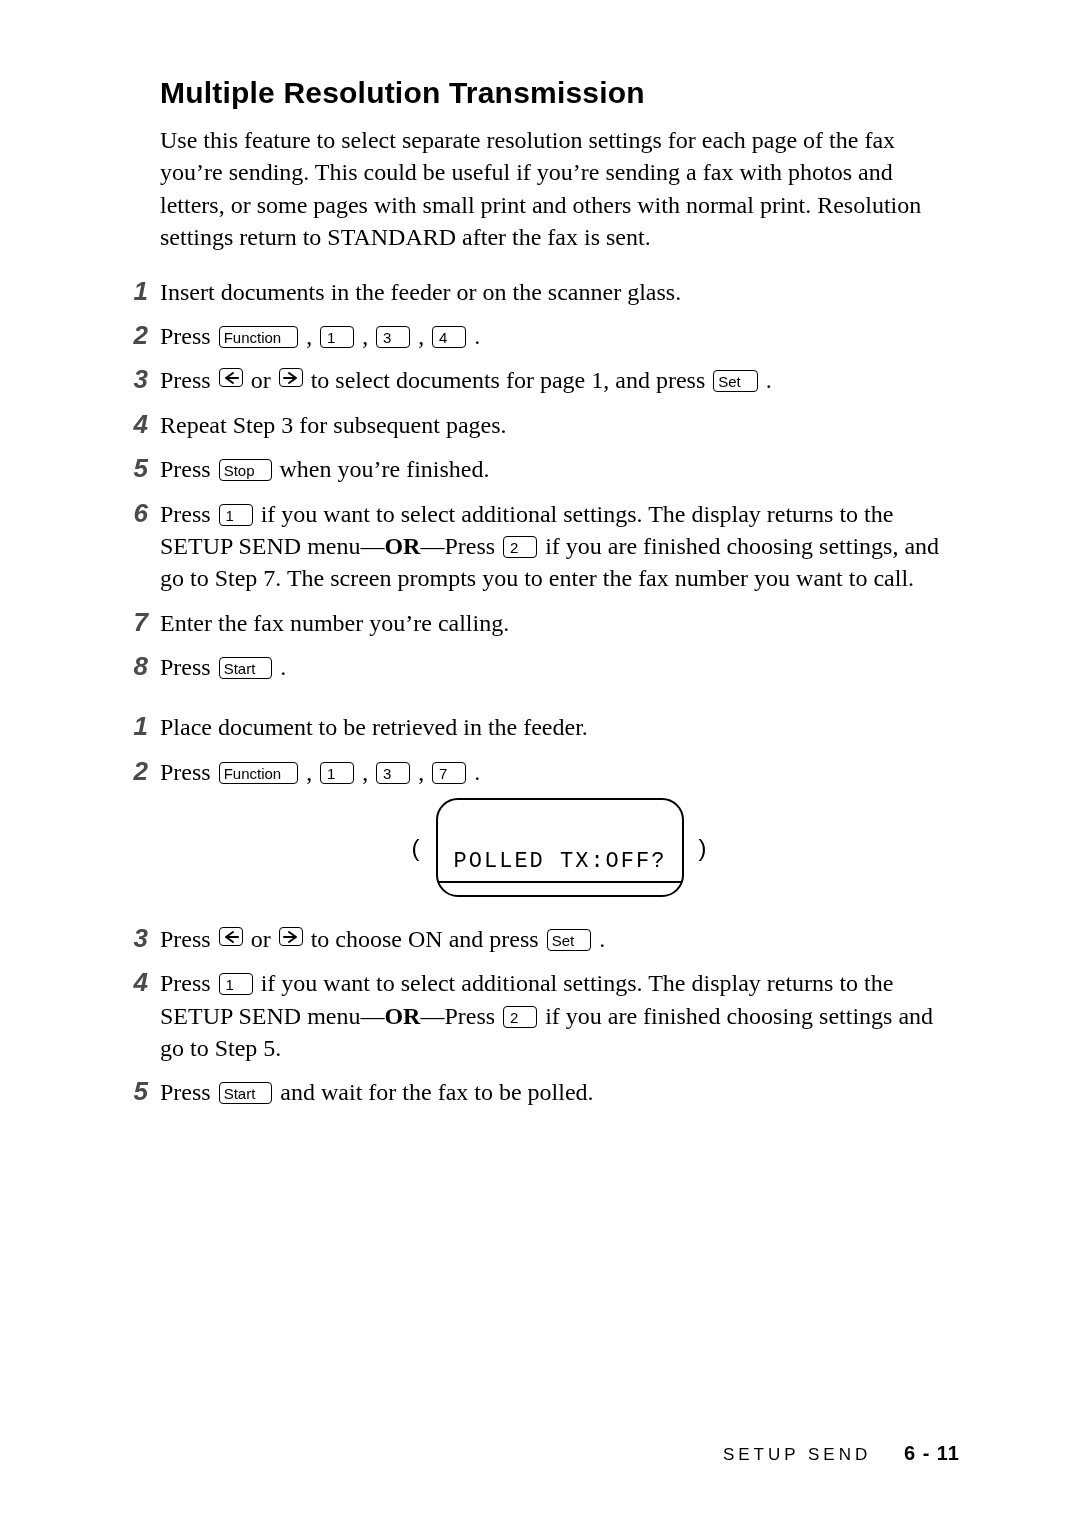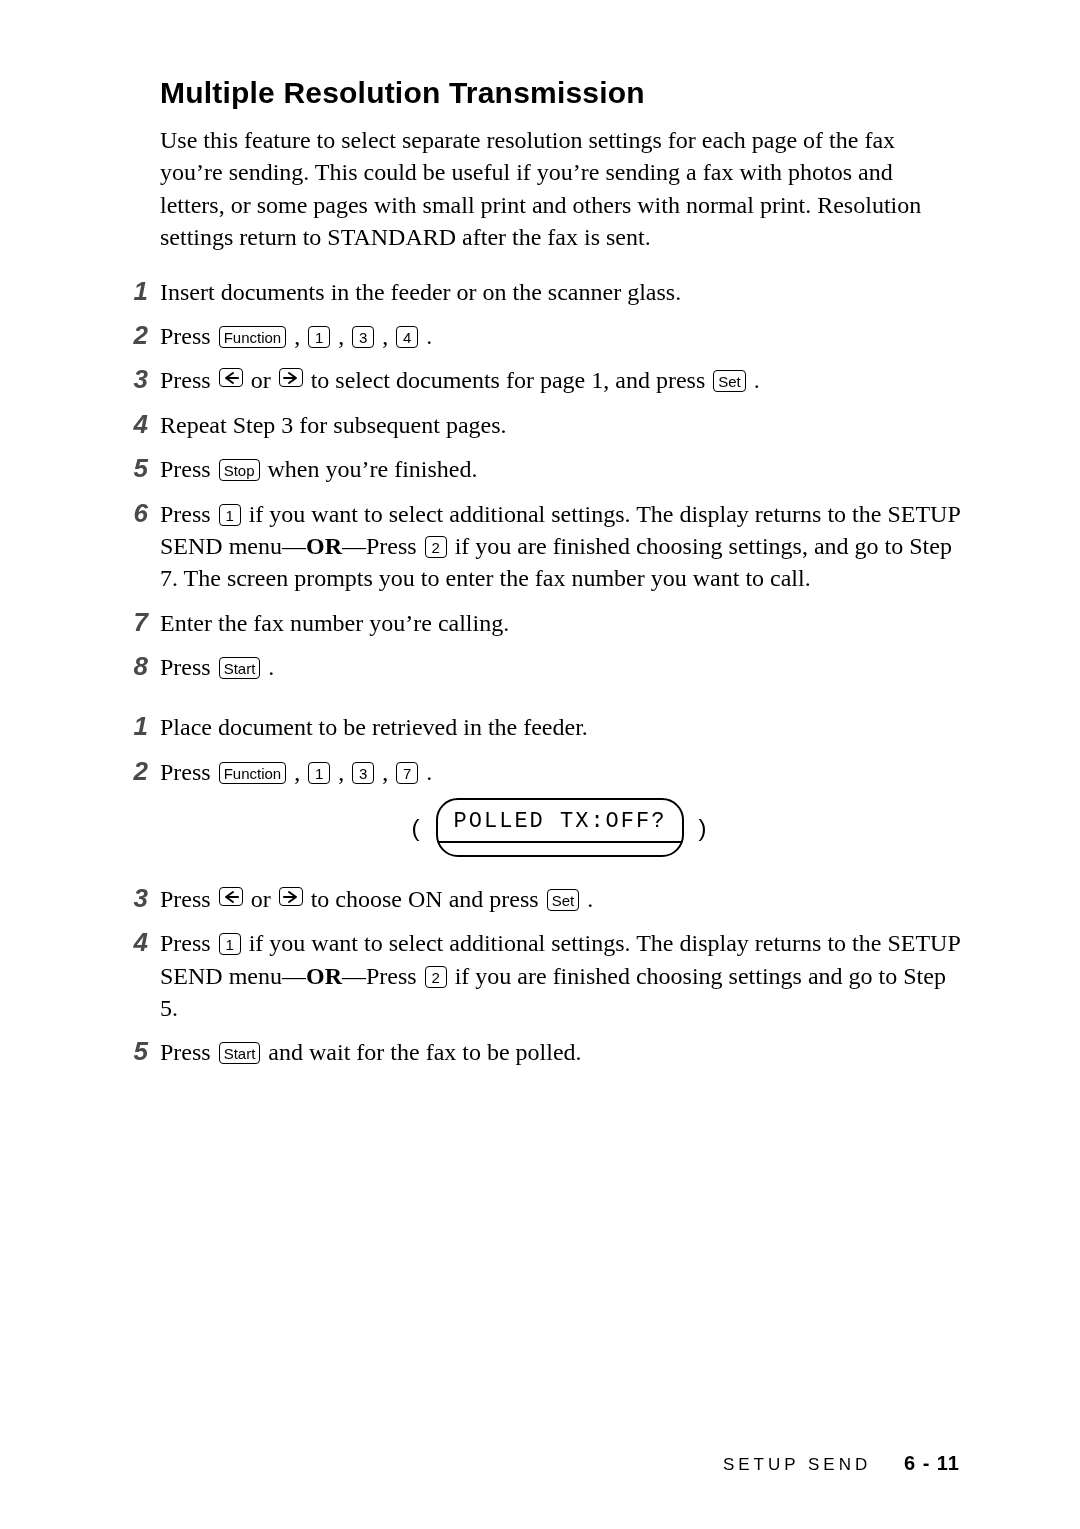--- a/index.html
+++ b/index.html
@@ -61,21 +61,21 @@
 
   
   .key {
     display: inline-block;
     vertical-align: 1px;
     border: 1.4px solid #000;
     border-radius: 4px;
     font-family: Arial, Helvetica, sans-serif;
     font-size: 15px;
     line-height: 1;
-    padding: 3px 4px 2px 4px;
+    padding: 3px 16px 2px 4px;
     margin: 0 2px;
     min-width: 12px;
     text-align: center;
     background: #fff;
     white-space: nowrap;
   }
   .key-wide { min-width: 52px; }
   .key svg { display: block; }
   .arrow-key {
     padding: 2px 3px 1px 3px;
@@ -93,38 +93,39 @@
     padding: 8px 10px 10px 10px;
     font-family: "Courier New", Courier, monospace;
     font-size: 22px;
     letter-spacing: 2px;
     line-height: 1.3;
     position: relative;
   }
   .lcd .l1, .lcd .l2 {
     padding: 0 6px;
     white-space: pre;
+    margin-top: 40px;
   }
   .lcd .divider {
     border-top: 2px solid #000;
     margin: 4px -10px 2px -10px;
   }
   .lcd-side {
     position: absolute;
     top: 50%;
     font-size: 24px;
     font-family: Arial, sans-serif;
     transform: translateY(-50%);
   }
   .lcd-side.left  { left: -26px; }
   .lcd-side.right { right: -26px; }
 
   .footer {
     position: absolute;
-    bottom: 54px;
+    bottom: 64px;
     right: 120px;
     font-family: Arial, Helvetica, sans-serif;
     font-size: 17px;
     letter-spacing: 4px;
     margin-left: 28px;
   }
   .footer .pg {
     font-weight: 700;
     letter-spacing: 1px;
     margin-left: 24px;

